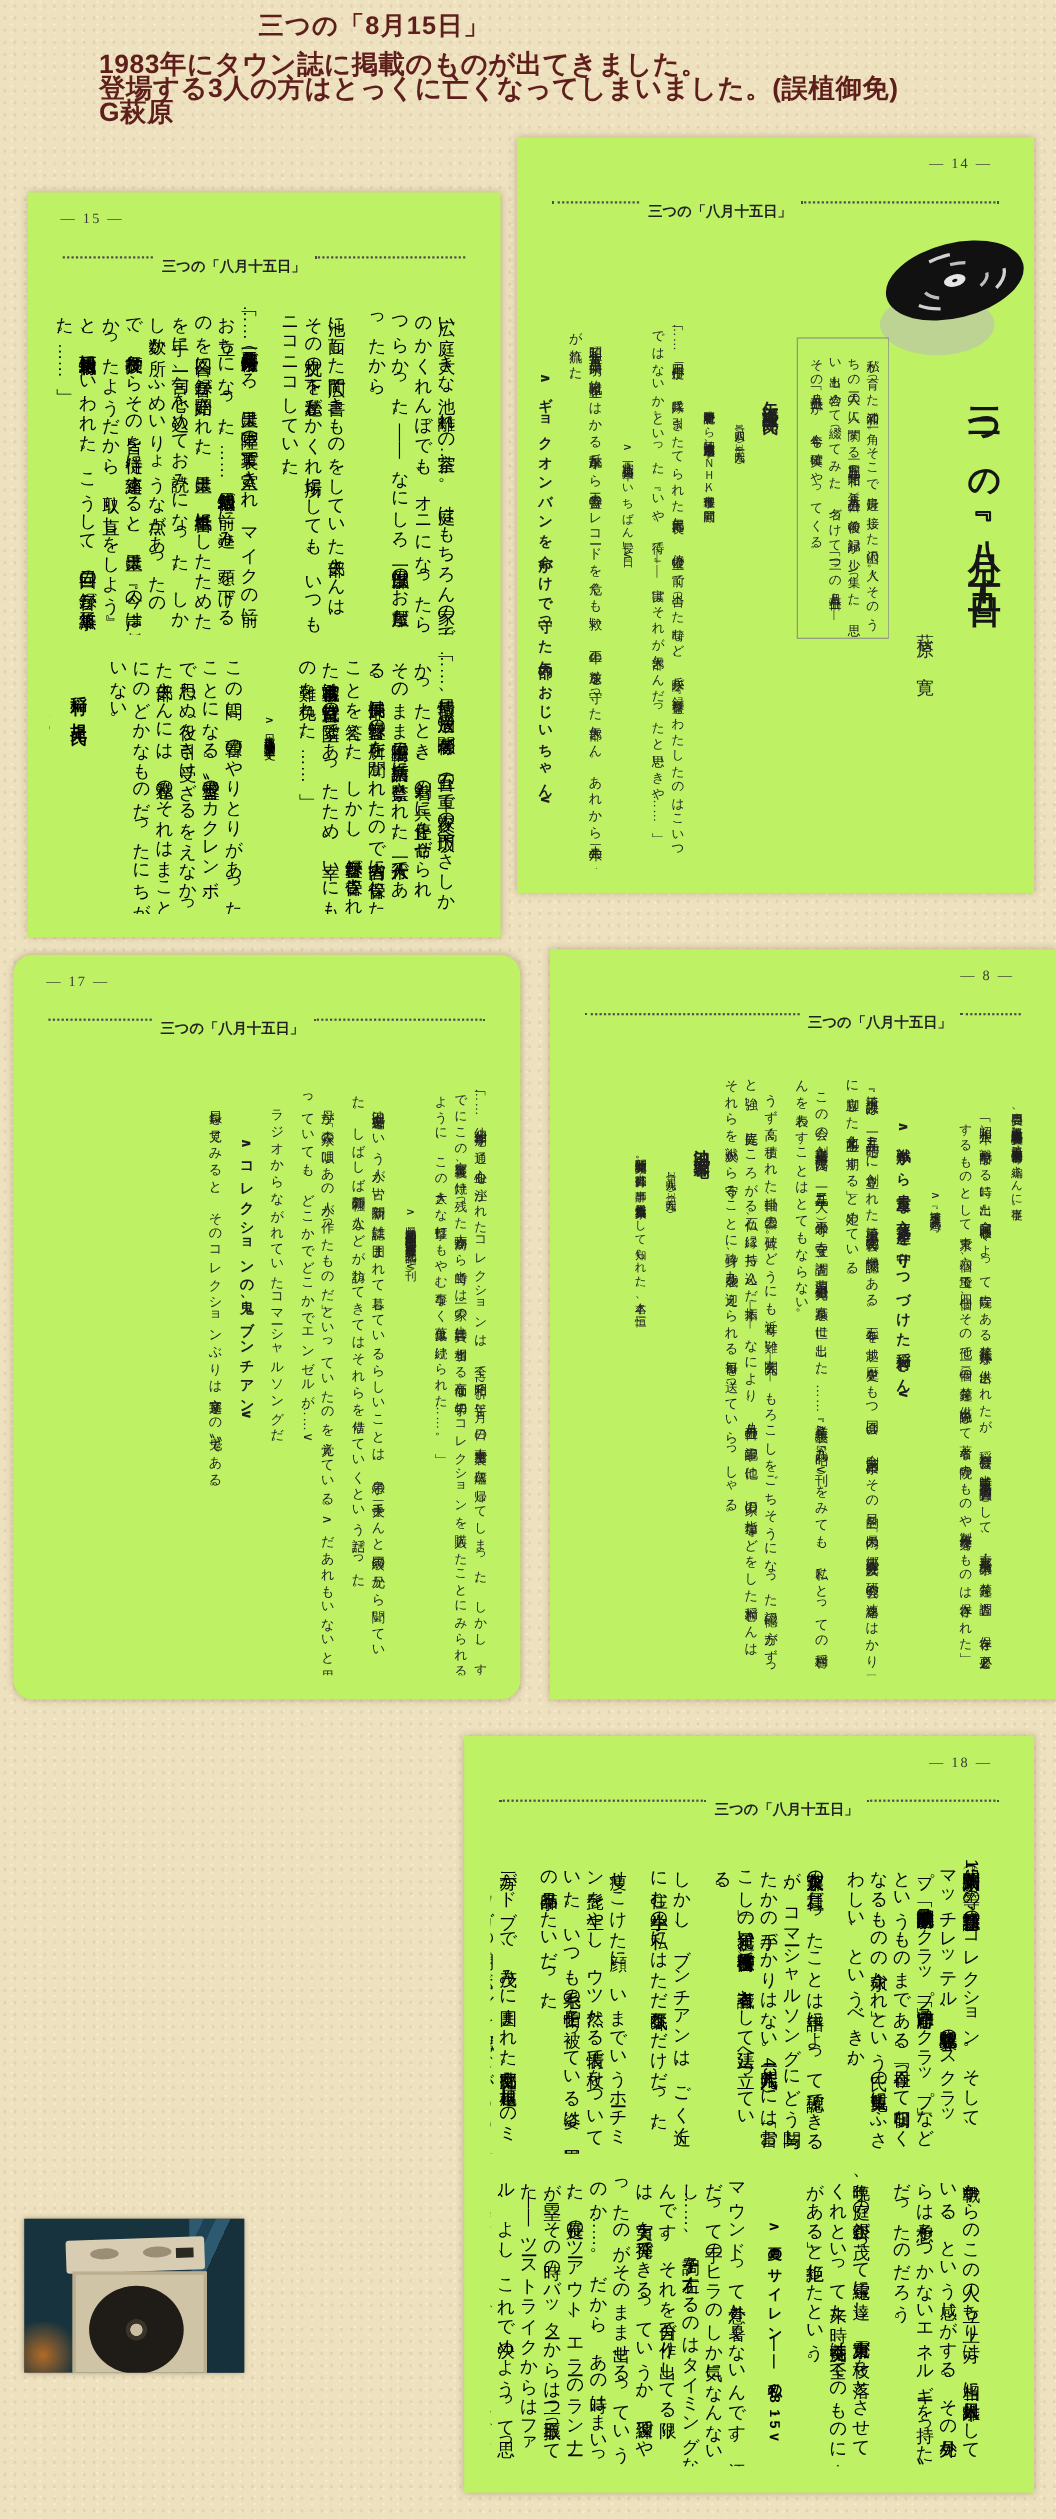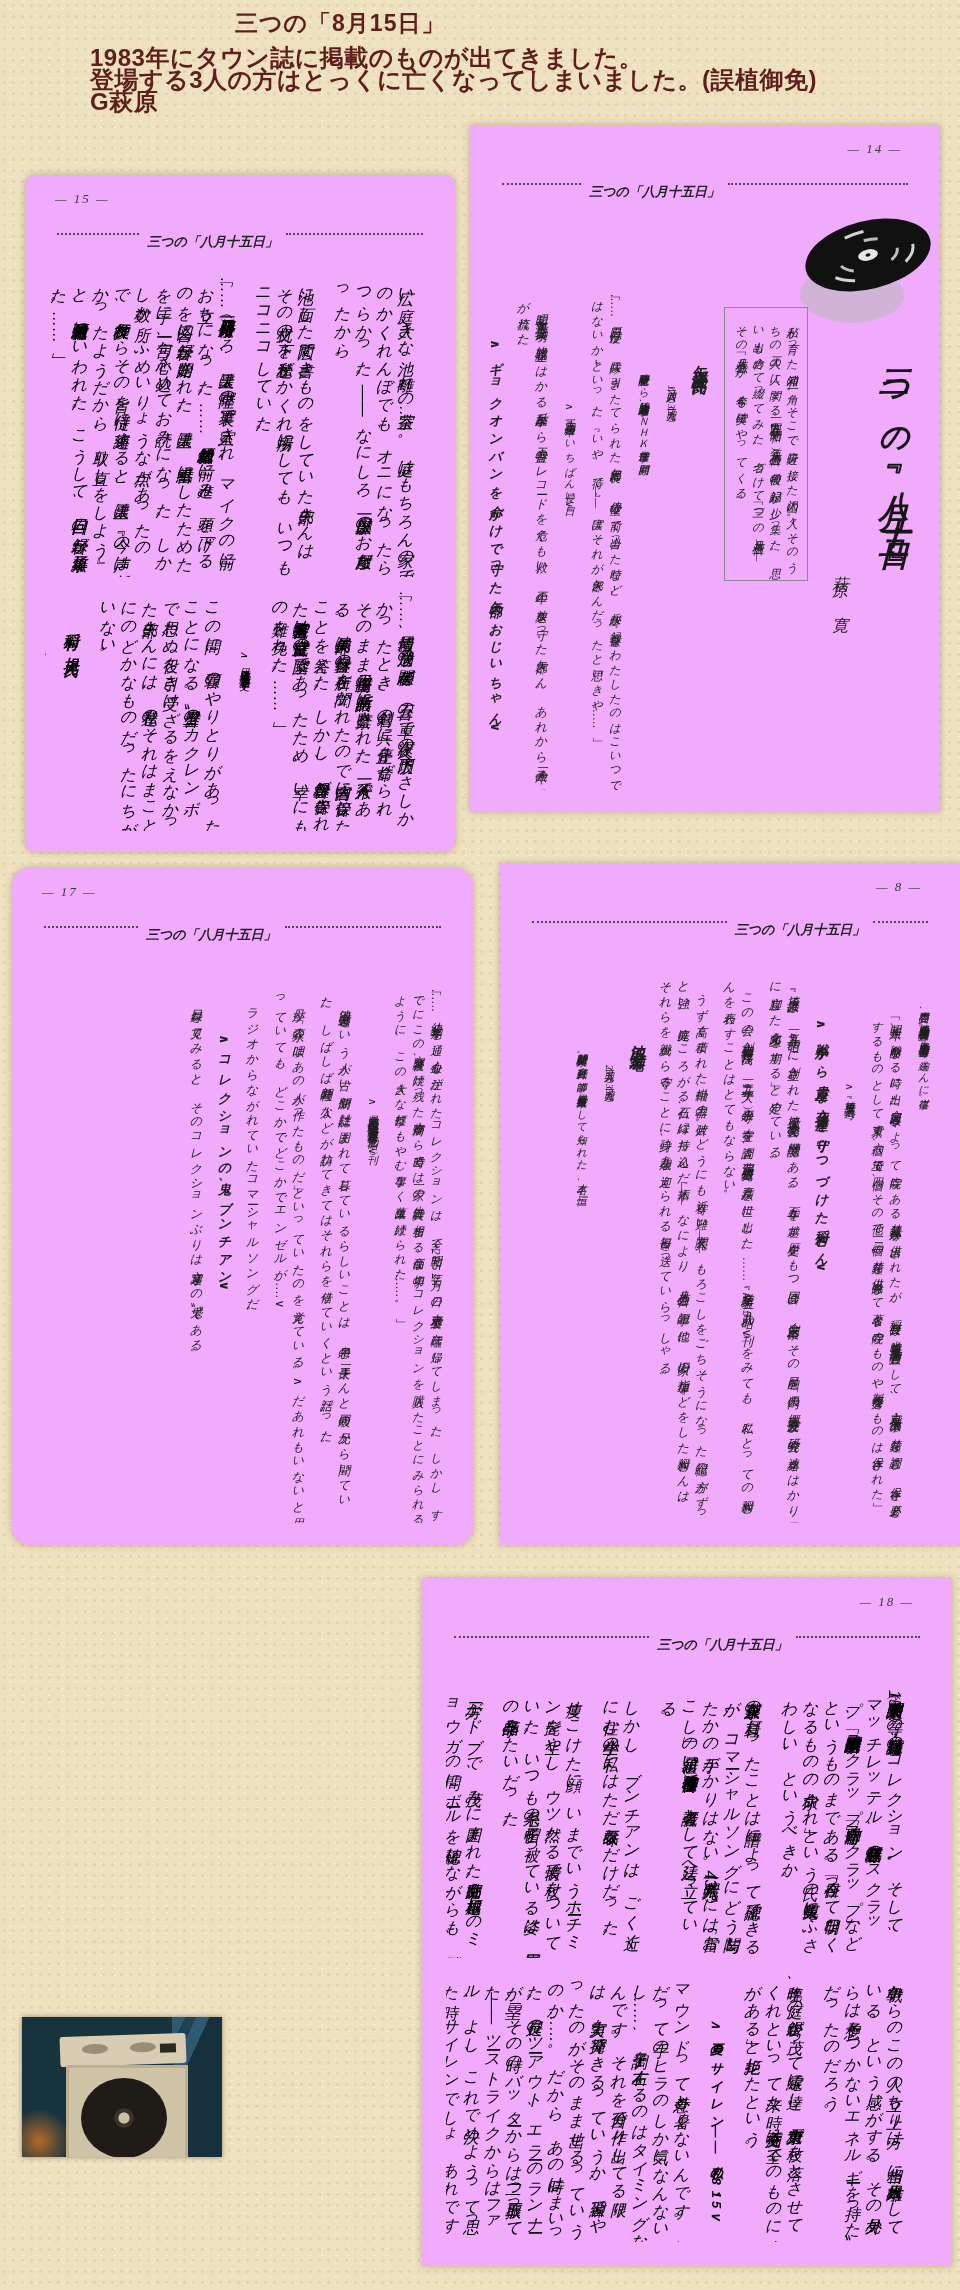--- a/index.html
+++ b/index.html
@@ -14,23 +14,22 @@
     font-family:"Liberation Sans", sans-serif;
   }
   .site-header{position:absolute;left:0;top:0;width:100%;color:#5e1f1c;}
   .site-title{position:absolute;left:235px;top:8px;font-size:23px;font-weight:bold;letter-spacing:1px;}
   .hdr-line{position:absolute;left:90px;font-size:24px;font-weight:bold;letter-spacing:.5px;}
   .hdr-line.l1{top:42px;}
   .hdr-line.l2{top:64px;}
   .hdr-line.l3{top:86px;}
 
   .scan-page{
-    position:absolute;background:#f0abfc;
+    position:absolute;background:#bef264;
     box-shadow:0 0 7px rgba(110,90,50,.4);
-    font-style:italic;
   }
   .pgnum{
     position:absolute;top:16px;font-family:"Liberation Serif","DejaVu Serif",serif;
     font-size:13px;color:#3a3a3a;letter-spacing:2px;
   }
   .pgnum.right{right:38px;} .pgnum.left{left:30px;}
   .rule{position:absolute;left:32px;right:32px;display:flex;align-items:flex-start;top:58px;}
   .dots{border-bottom:2px dotted #4c4c4c;height:0;}
   .rule-label{
     font-family:"Liberation Serif","DejaVu Serif",serif;font-weight:bold;
@@ -120,21 +119,21 @@
     <p class="dates">一八八四（明17）～一九六一（昭36）</p>
     <p class="bio">時事新報記者から社団法人東京放送局理事、ＮＨＫ常任理事、同顧問。</p>
     <p class="quote">「……戸田侍従が、兵隊に引きたてられた矢部局長に、侍従室の前で出合った時など、兵隊が『録音盤をわたしたのはこいつではないか』といった。『いや、待て』——実はそれが矢部さんだったと思いきや……」</p>
     <p class="cite">∧大宅壮一編『日本のいちばん長い日』∨</p>
     <p class="body">昭和二十年八月十五日未明、終戦阻止をはかる反乱軍から玉音盤のレコードを危くも救い、正午の放送を守った矢部さん。あれから三十八年の歳月が流れた。</p>
     <p class="sec">∧ギョクオンバンを命がけで守った矢部のおじいちゃん∨</p>
 
   </div>
 </div>
 
-<div class="scan-page" style="left:25px;top:175px;width:430px;height:677px;border-radius:10px;">
+<div class="scan-page" style="left:25px;top:175px;width:430px;height:677px;">
   <div class="pgnum left">— 15 —</div>
   <div class="rule">
     <span class="dots" style="flex:0.6"></span>
     <span class="rule-label">三つの「八月十五日」</span>
     <span class="dots" style="flex:1.0"></span>
   </div>
   <div style="position:absolute;top:102px;left:20px;right:24px;bottom:20px;">
     <div class="band" style="height:300px;width:100%;">
       <p class="body">広い庭、大きな池、離れの茶室……。庭はもちろん家の中でのかくれんぼでも、オニになったらつらかった。——なにしろ、一〇部屋以上のお屋敷だったから。</p>
       <p class="body">池に面した広間で書きものをしていた矢部さんは、その文机の下を私達がかくれ場所にしても、いつもニコニコしていた。</p>
@@ -183,21 +182,21 @@
     <p class="quote">「……幼少壮年期を通じ心血を注がれたコレクションは、全て昭和20年5月24日の東京空襲で灰燼に帰してしまった。しかし、すでにこの空襲直後、焼け残った古物商から当時では一家の生計費に相当する高価な切手のコレクションを購入したことにみられるように、この大きな打撃にもやむ事なく蒐集は続けられた……。」</p>
     <p class="cite">∧県立浦和図書館編『池田文痴菴文庫展目録』一九七三（昭48）刊∨</p>
     <p class="body">池田文痴菴という人が古い新聞や雑誌に囲まれて暮しているらしいことは、息子の三千夫さんと同級の兄から聞いていた。しばしば新聞社の人などが訪ねてきてはそれらを借りていくという話だった。</p>
     <p class="body">母が「森永の唄はあの人が作ったものだ」といっていたのを覚えている。∧だあれもいないと思っていても、どこかでどこかでエンゼルが……∨</p>
     <p class="body">ラジオからながれていたコマーシャルソングだ。</p>
     <p class="sec">∧コレクションの鬼、ブンチアン∨</p>
     <p class="body">日録を見てみると、そのコレクションぶりは文字通りの〝鬼〟である。</p>
   </div>
 </div>
 
-<div class="scan-page" style="left:422px;top:1578px;width:518px;height:688px;padding-left:12px;">
+<div class="scan-page" style="left:422px;top:1578px;width:518px;height:688px;">
   <div class="pgnum right">— 18 —</div>
   <div class="rule">
     <span class="dots" style="flex:1.1"></span>
     <span class="rule-label">三つの「八月十五日」</span>
     <span class="dots" style="flex:0.7"></span>
   </div>
   <div style="position:absolute;top:112px;left:24px;right:32px;bottom:20px;">
     <div class="band" style="height:268px;width:100%;">
       <p class="body">『東京絵入新聞』（明15）等の書籍・雑誌類のコレクション。そして、マッチレッテル、駅弁包装紙等のスクラップ、「前田侯爵家新聞記事スクラップ」「府県庁官印スクラップ」などというものまである。「今日在って明日なくなるものの命永かれ」という氏の蒐集観にふさわしい、というべきか。</p>
       <p class="body">森永製菓の社員だったことは年譜によって確認できるが、コマーシャルソングにどう関与したかの手がかりはない。一九六八年（昭43）には「雷おこし」の〝元祖争い〟（商標権侵害事件）で、有識者として法廷へ立っている。</p>

